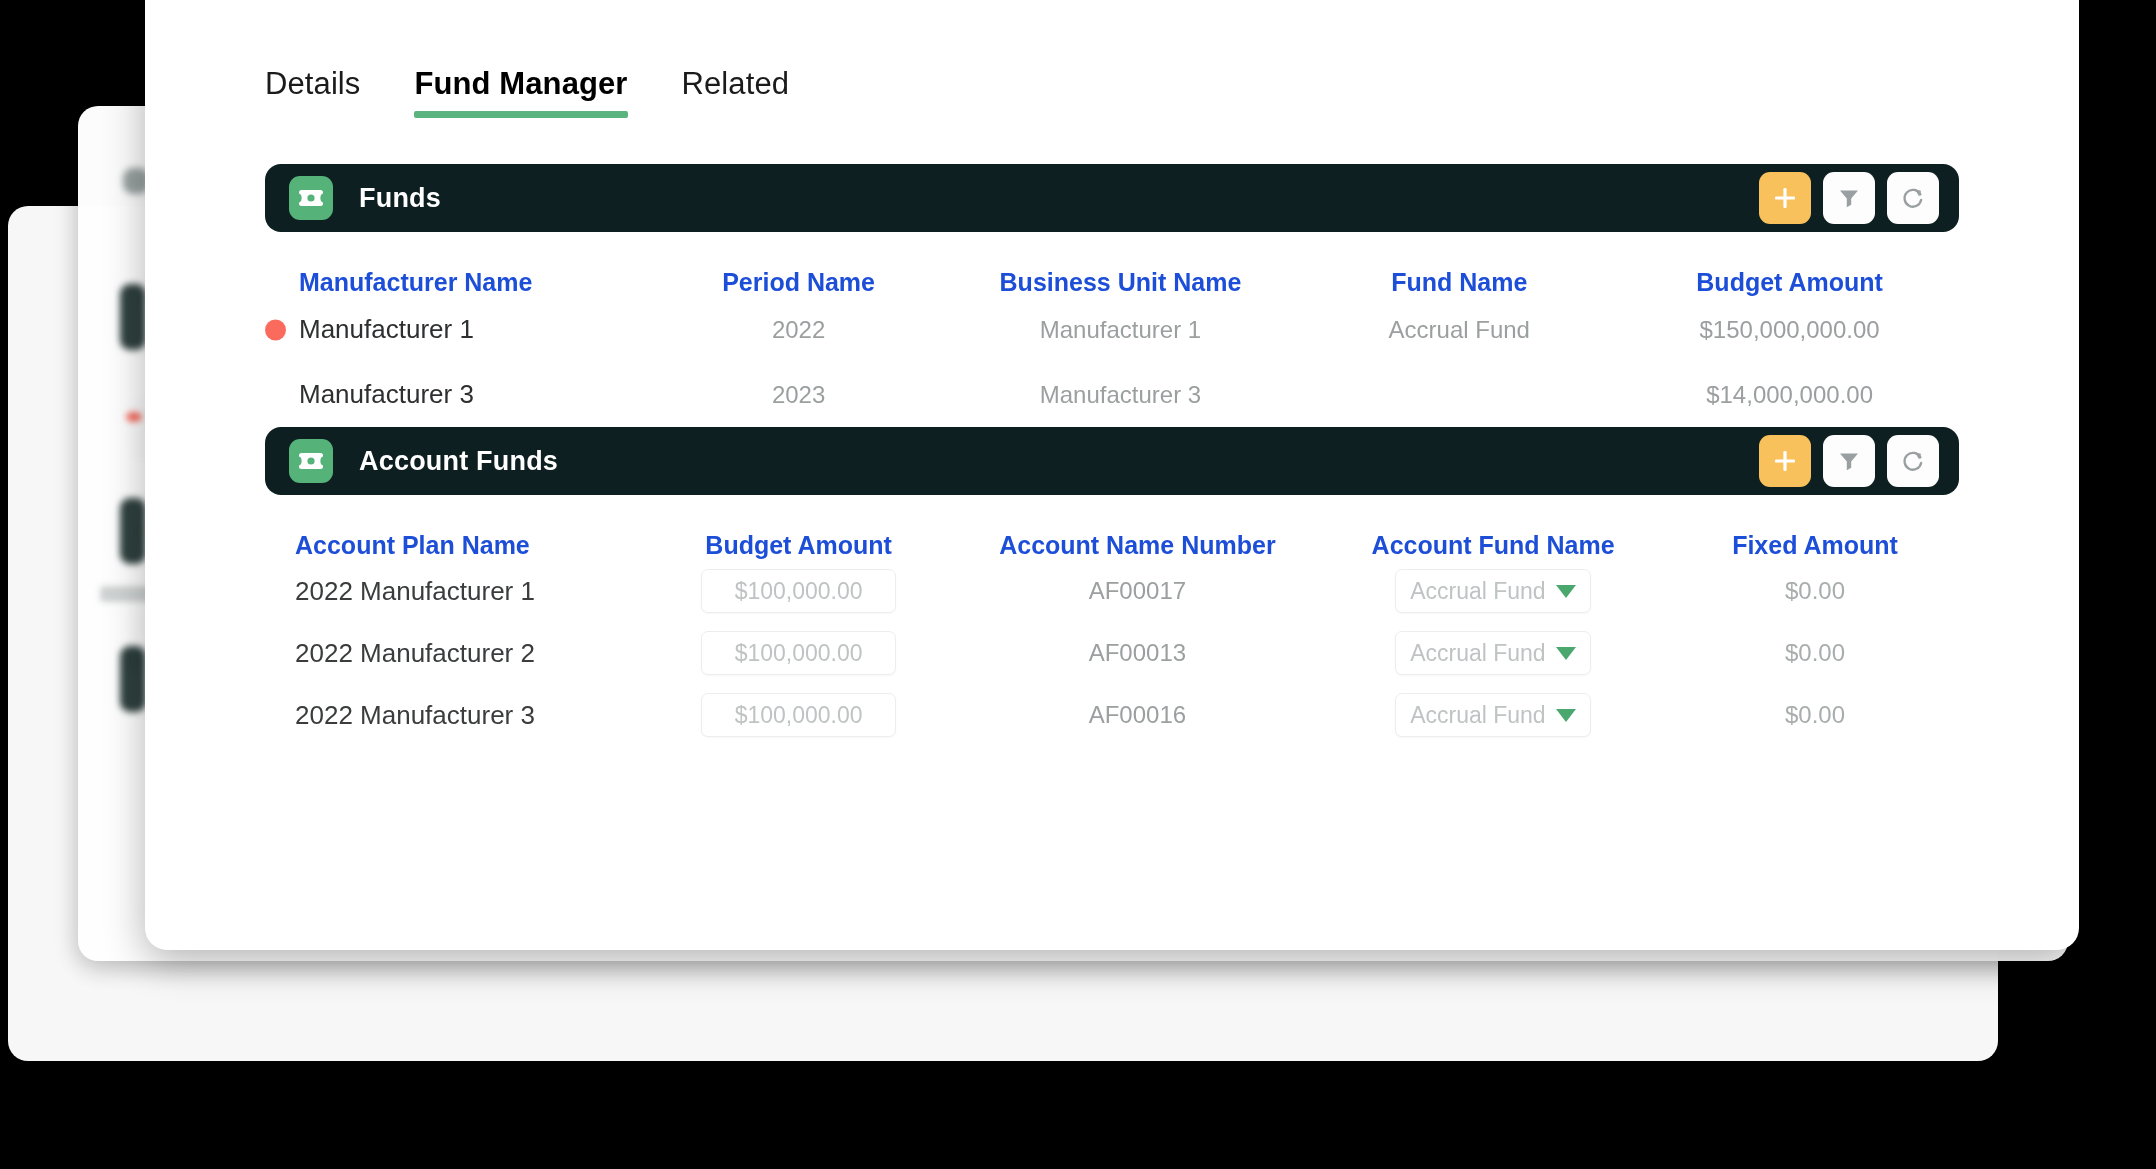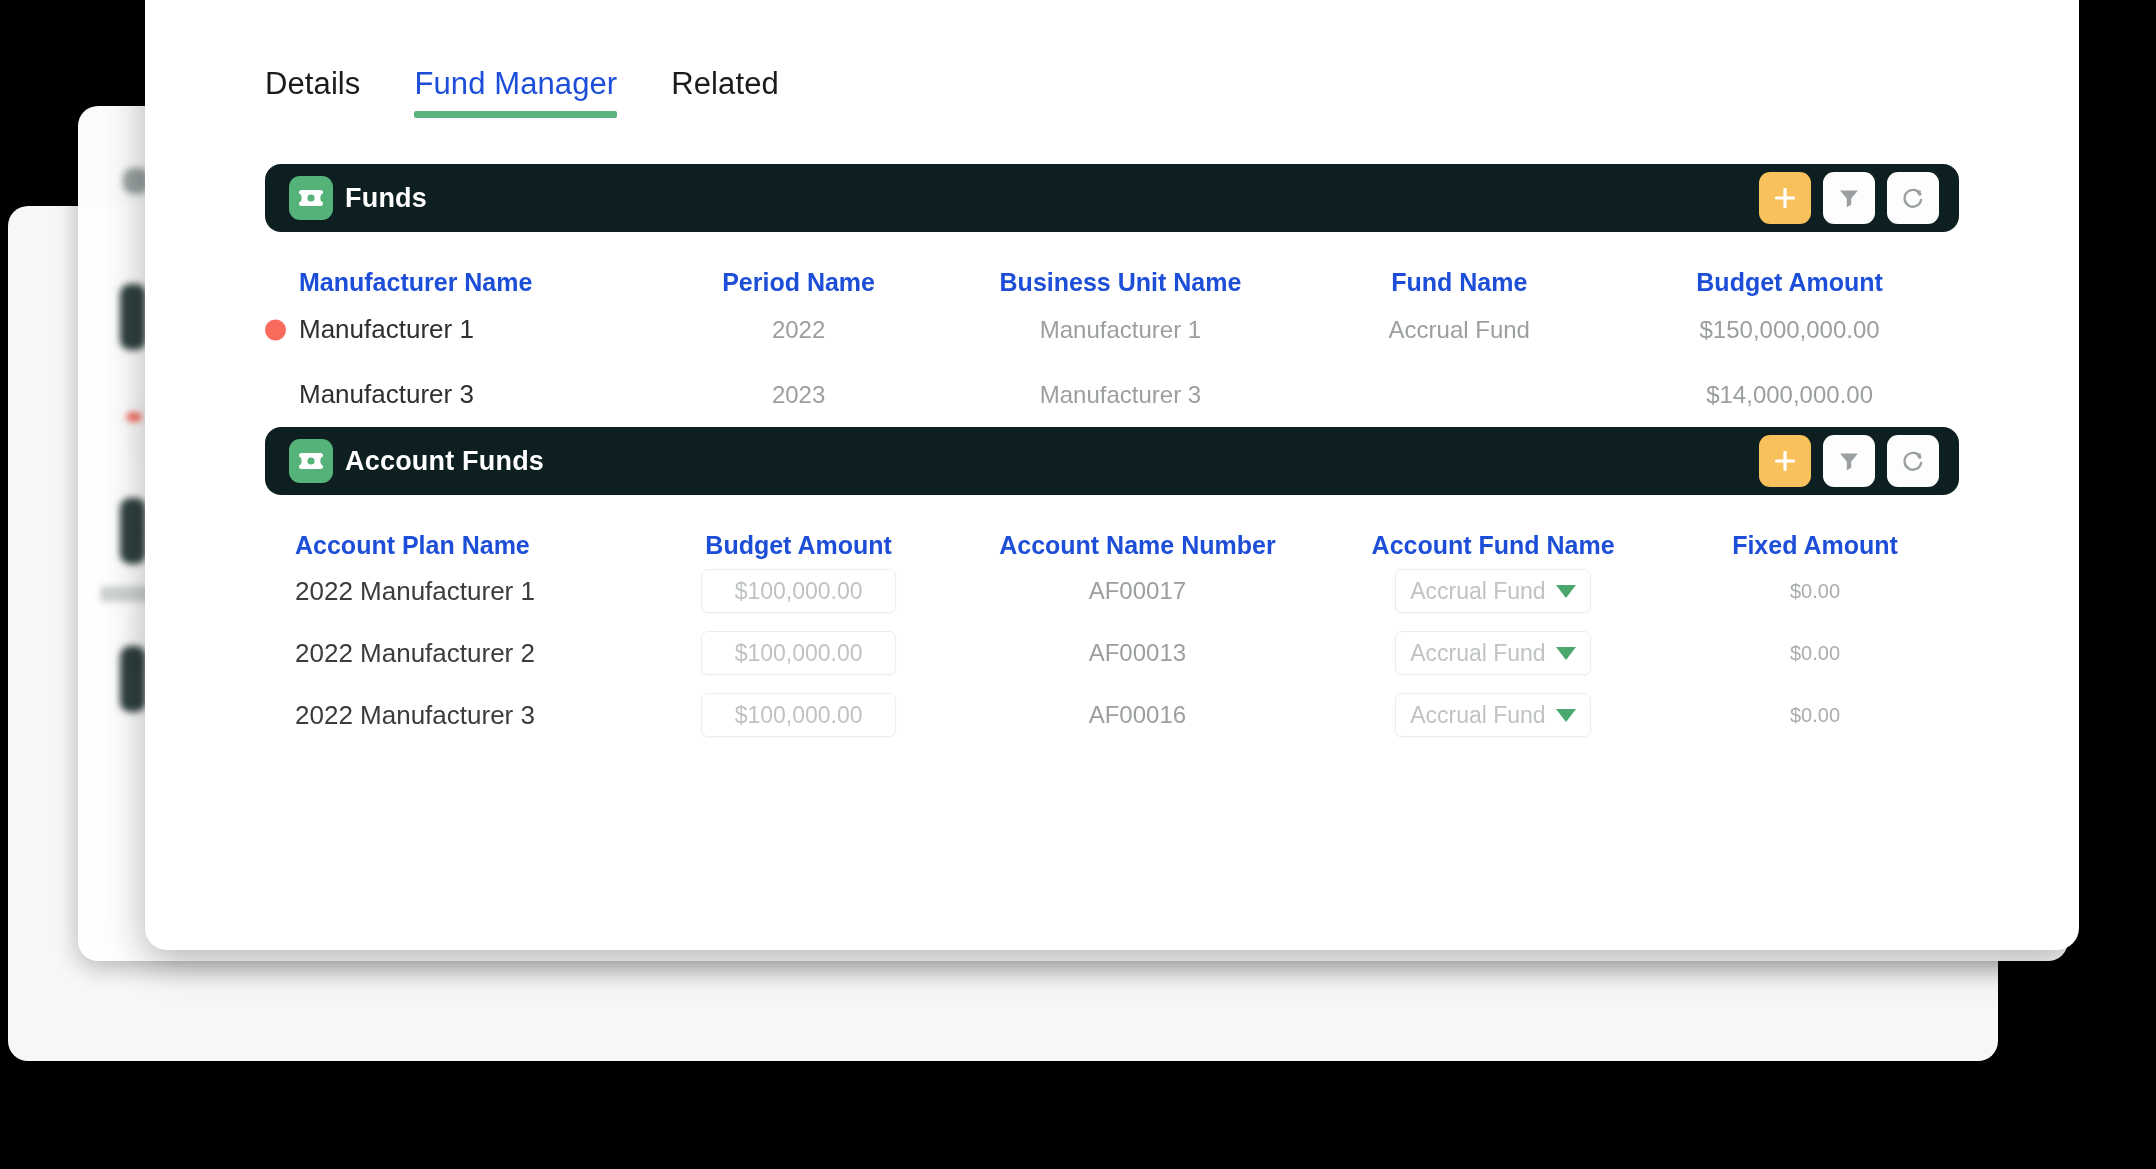--- a/index.html
+++ b/index.html
@@ -89,22 +89,22 @@
   .tab {
     position: relative;
     font-size: 31px;
     color: #1b1b1b;
     letter-spacing: 0.1px;
     padding-bottom: 16px;
     cursor: pointer;
     white-space: nowrap;
   }
   .tab.active {
-    font-weight: normal;
-    color: #1d4ed8;
+    font-weight: bold;
+    color: #000000;
   }
   .tab.active::after {
     content: "";
     position: absolute;
     left: 0; right: 0; bottom: 0;
     height: 7px;
     background: #5bb37e;
     border-radius: 2px;
   }
 
@@ -117,21 +117,21 @@
     height: 68px;
     background: #0d1f20;
     border-radius: 16px;
     display: flex;
     align-items: center;
     padding: 0 20px 0 24px;
   }
   .section-title-wrap {
     display: flex;
     align-items: center;
-    gap: 12px;
+    gap: 26px;
     flex: 1;
   }
   .sec-icon {
     width: 44px; height: 44px;
     border-radius: 11px;
     background: #55b37a;
     display: flex;
     align-items: center;
     justify-content: center;
     flex: none;
@@ -237,21 +237,21 @@
     flex: 1;
     text-align: left;
   }
   .caret {
     width: 0; height: 0;
     border-left: 10px solid transparent;
     border-right: 10px solid transparent;
     border-top: 13px solid #4aa86e;
     flex: none;
   }
-  .money-cell { font-size: 20px; color: #a9adae; }
+  .money-cell { font-size: 24px; color: #a9adae; }
 </style>
 </head>
 <body>
 
 <div id="stage">
 
   <div class="bg-card layer3">
     <div class="bg-pill grey" style="left:125px; top:72px;"></div>
     <div class="bg-pill" style="left:120px; top:190px;"></div>
     <div class="bg-dot" style="left:128px; top:320px;"></div>

